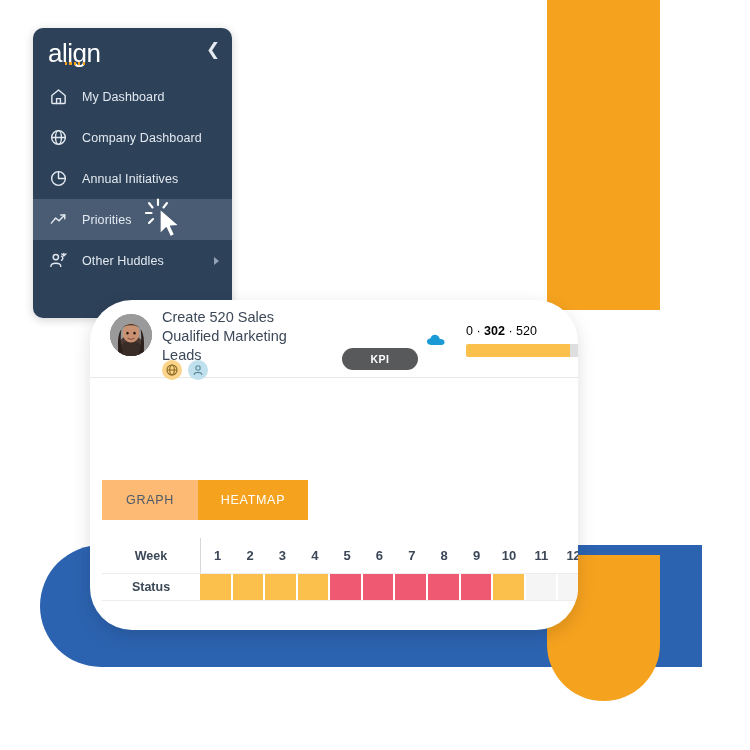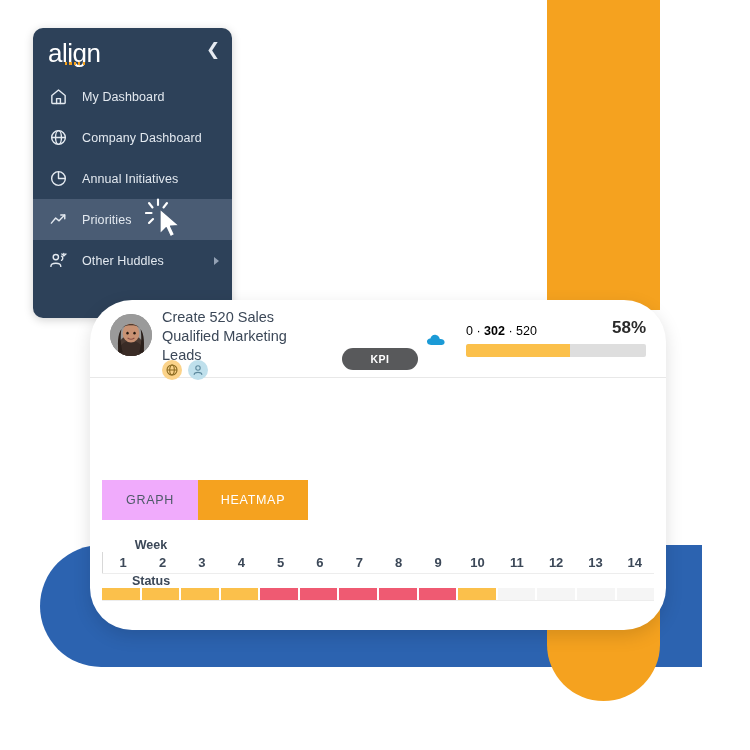--- a/index.html
+++ b/index.html
@@ -114,21 +114,21 @@
     position: absolute;
     left: 145px; top: 198px;
     width: 40px; height: 42px;
     pointer-events: none;
   }
 
   
   .card {
     position: absolute;
     left: 90px; top: 300px;
-    width: 576px; height: 330px;
+    width: 488px; height: 330px;
     background: #FFFFFF;
     border-radius: 42px;
     box-shadow: 0 6px 18px rgba(0,0,0,0.13);
     overflow: hidden;
   }
   .card-header {
     position: relative;
     height: 78px;
     border-bottom: 1px solid #E8E8E8;
   }
@@ -220,33 +220,32 @@
     left: 12px; top: 180px;
     display: flex;
   }
   .tab {
     height: 40px;
     display: flex; align-items: center; justify-content: center;
     font-size: 12.5px;
     letter-spacing: 0.7px;
     cursor: pointer;
   }
-  .tab.inactive { width: 96px; background: #f0abfc; color: #4E5A68; }
+  .tab.inactive { width: 96px; background: #fdba74; color: #4E5A68; }
   .tab.active { width: 110px; background: #F5A21F; color: #FFFFFF; }
 
   
   .heatmap {
     position: absolute;
     left: 12px; top: 238px;
     width: 552px;
   }
   .hm-row {
     display: flex;
     align-items: stretch;
-    flex-direction: column;
   }
   .hm-row.head { height: 36px; border-bottom: 1px solid #EDEDED; }
   .hm-row.body { height: 26px; }
   .hm-rowlabel {
     width: 98px;
     display: flex; align-items: center; justify-content: center;
     font-size: 12.5px;
     font-weight: 700;
     color: #3C4858;
   }

